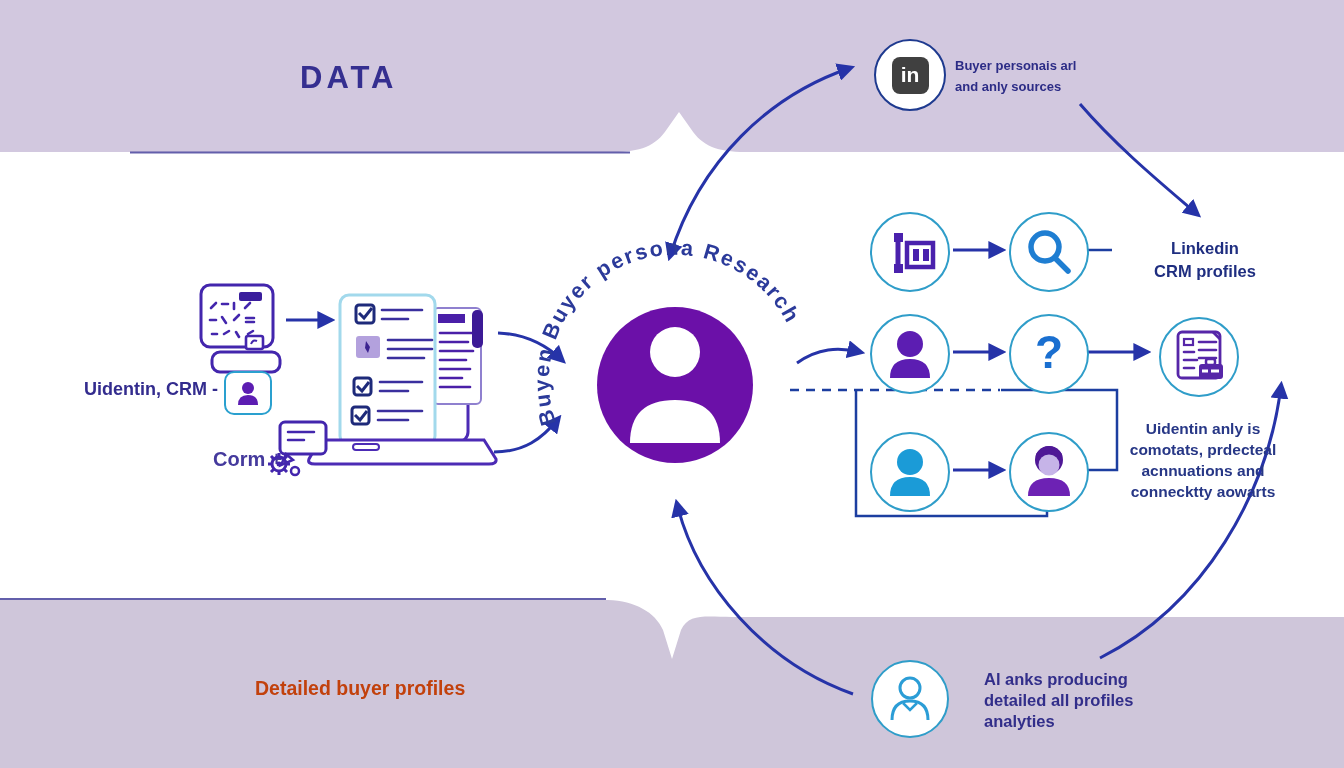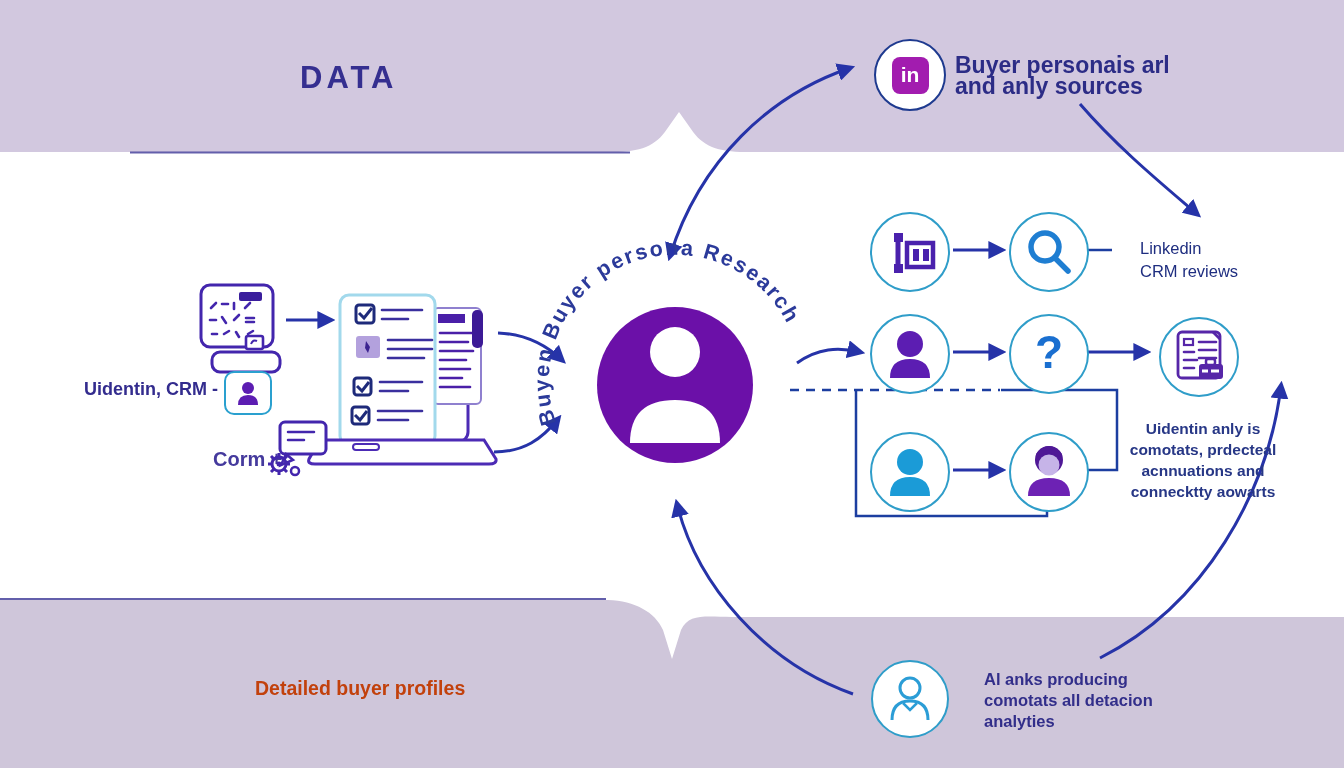--- a/index.html
+++ b/index.html
@@ -5,32 +5,32 @@
   html,body{margin:0;padding:0;background:#ffffff;}
   .canvas{position:relative;width:1344px;height:768px;overflow:hidden;background:#ffffff;
           font-family:"Liberation Sans",sans-serif;}
   .abs{position:absolute;}
   svg{display:block;}
   .bg-svg{position:absolute;left:0;top:0;}
   .caption{font-weight:700;color:#2c2c86;}
   .data-title{left:300px;top:60px;font-size:31px;font-weight:700;letter-spacing:4px;color:#352f90;}
   .li-top-circle{left:874px;top:39px;width:68px;height:68px;border-radius:50%;
      background:#ffffff;border:2.5px solid #1e3a8f;display:flex;align-items:center;justify-content:center;}
-  .li-logo{width:37px;height:37px;border-radius:8px;background:#a21caf;color:#ffffff;
+  .li-logo{width:37px;height:37px;border-radius:8px;background:#404040;color:#ffffff;
      font-weight:700;font-size:21px;display:flex;align-items:center;justify-content:center;}
-  .li-caption{left:955px;top:55px;font-size:23px;line-height:21px;}
+  .li-caption{left:955px;top:55px;font-size:13px;line-height:21px;}
   .crm-label{left:84px;top:379px;font-size:18px;font-weight:700;color:#332c8e;}
   .corm-label{left:213px;top:448px;font-size:20px;font-weight:600;color:#453a9d;}
   .badge{left:224px;top:371px;width:44px;height:40px;border:2.5px solid #2aa0cf;border-radius:10px;
      background:#fff;display:flex;align-items:center;justify-content:center;}
   .circ{position:absolute;width:76px;height:76px;border-radius:50%;background:#ffffff;
      border:2.5px solid #2f9dc9;display:flex;align-items:center;justify-content:center;}
   .qmark{font-size:46px;font-weight:800;color:#1a6fd0;line-height:1;transform:translateY(-2px);}
-  .row1-caption{left:1140px;top:237px;width:130px;font-size:16.5px;
-     font-weight:400;line-height:23px;color:#1f2e80;}
+  .row1-caption{left:1140px;top:237px;width:130px;text-align:center;font-size:16.5px;
+     font-weight:700;line-height:23px;color:#1f2e80;}
   .note{left:1122px;top:418px;width:162px;text-align:center;font-size:15.5px;
      font-weight:600;line-height:21px;color:#273786;}
   .profiles-label{left:255px;top:677px;font-size:19.5px;font-weight:700;color:#c2410c;}
   .ai-caption{left:952px;top:669px;font-size:16.5px;font-weight:700;line-height:21px;color:#322e8a;margin-left:32px;}
   .bottom-circle{left:871px;top:660px;width:74px;height:74px;}
 </style>
 </head>
 <body>
 
 <div class="canvas">
@@ -192,21 +192,21 @@
     </svg>
   </div>
   <div class="circ" style="left:1009px;top:212px;">
     <svg width="76" height="76" viewBox="0 0 76 76">
       <circle cx="34" cy="33" r="14" fill="none" stroke="#1f7ed2" stroke-width="5.5"></circle>
       <path d="M44,44 L57,57" stroke="#1f7ed2" stroke-width="5.5" stroke-linecap="round"></path>
     </svg>
   </div>
   <div class="abs row1-caption">
     <div>Linkedin</div>
-    <div>CRM reviews</div>
+    <div>CRM profiles</div>
   </div>
 
   <div class="circ" style="left:870px;top:314px;">
     <svg width="76" height="76" viewBox="0 0 76 76">
       <circle cx="38" cy="28" r="13" fill="#5c1db2"></circle>
       <path d="M18,62 Q18,43 38,43 Q58,43 58,62 Z" fill="#5c1db2"></path>
     </svg>
   </div>
   <div class="circ" style="left:1009px;top:314px;">
     <div class="qmark">?</div>
@@ -254,17 +254,17 @@
   <div class="abs profiles-label">Detailed buyer profiles</div>
   <div class="circ bottom-circle">
     <svg width="74" height="74" viewBox="0 0 74 74">
       <circle cx="37" cy="26" r="10" fill="none" stroke="#2b9dd6" stroke-width="3"></circle>
       <path d="M19,58 Q19,39 37,39 Q55,39 55,58" fill="none" stroke="#2b9dd6" stroke-width="3"></path>
       <path d="M30,41 l7,7 l7,-7" fill="none" stroke="#2b9dd6" stroke-width="2.5"></path>
     </svg>
   </div>
   <div class="abs ai-caption">
     <div>Al anks producing</div>
-    <div>comotats all detacion</div>
+    <div>detailed all profiles</div>
     <div>analyties</div>
   </div>
 
 </div>
 
 </body></html>

